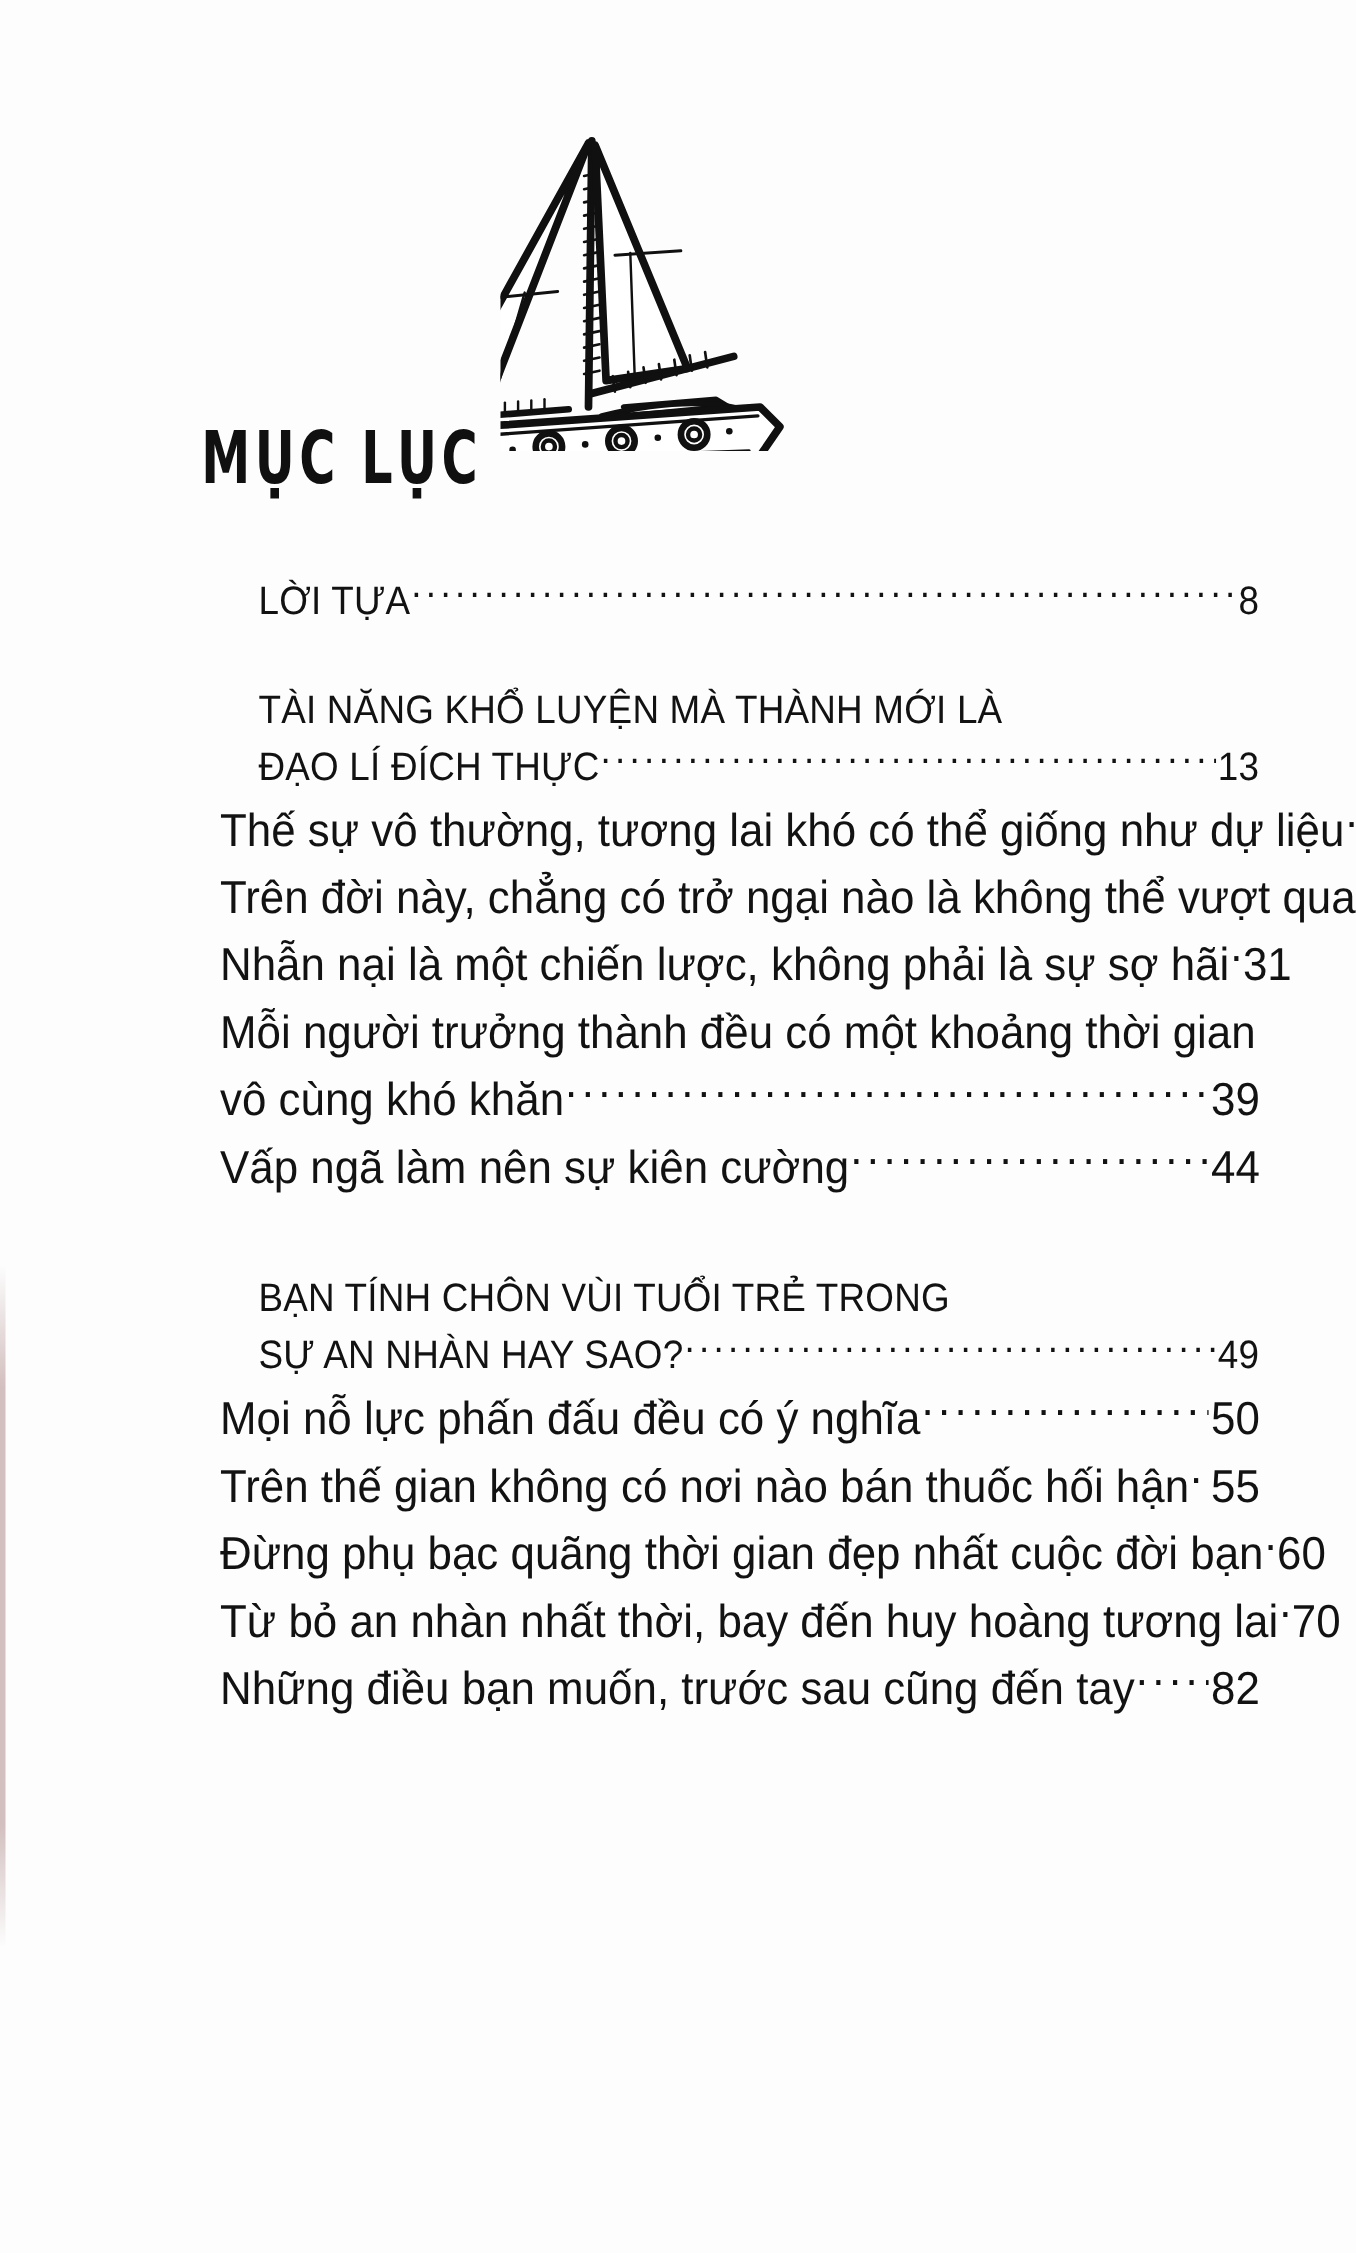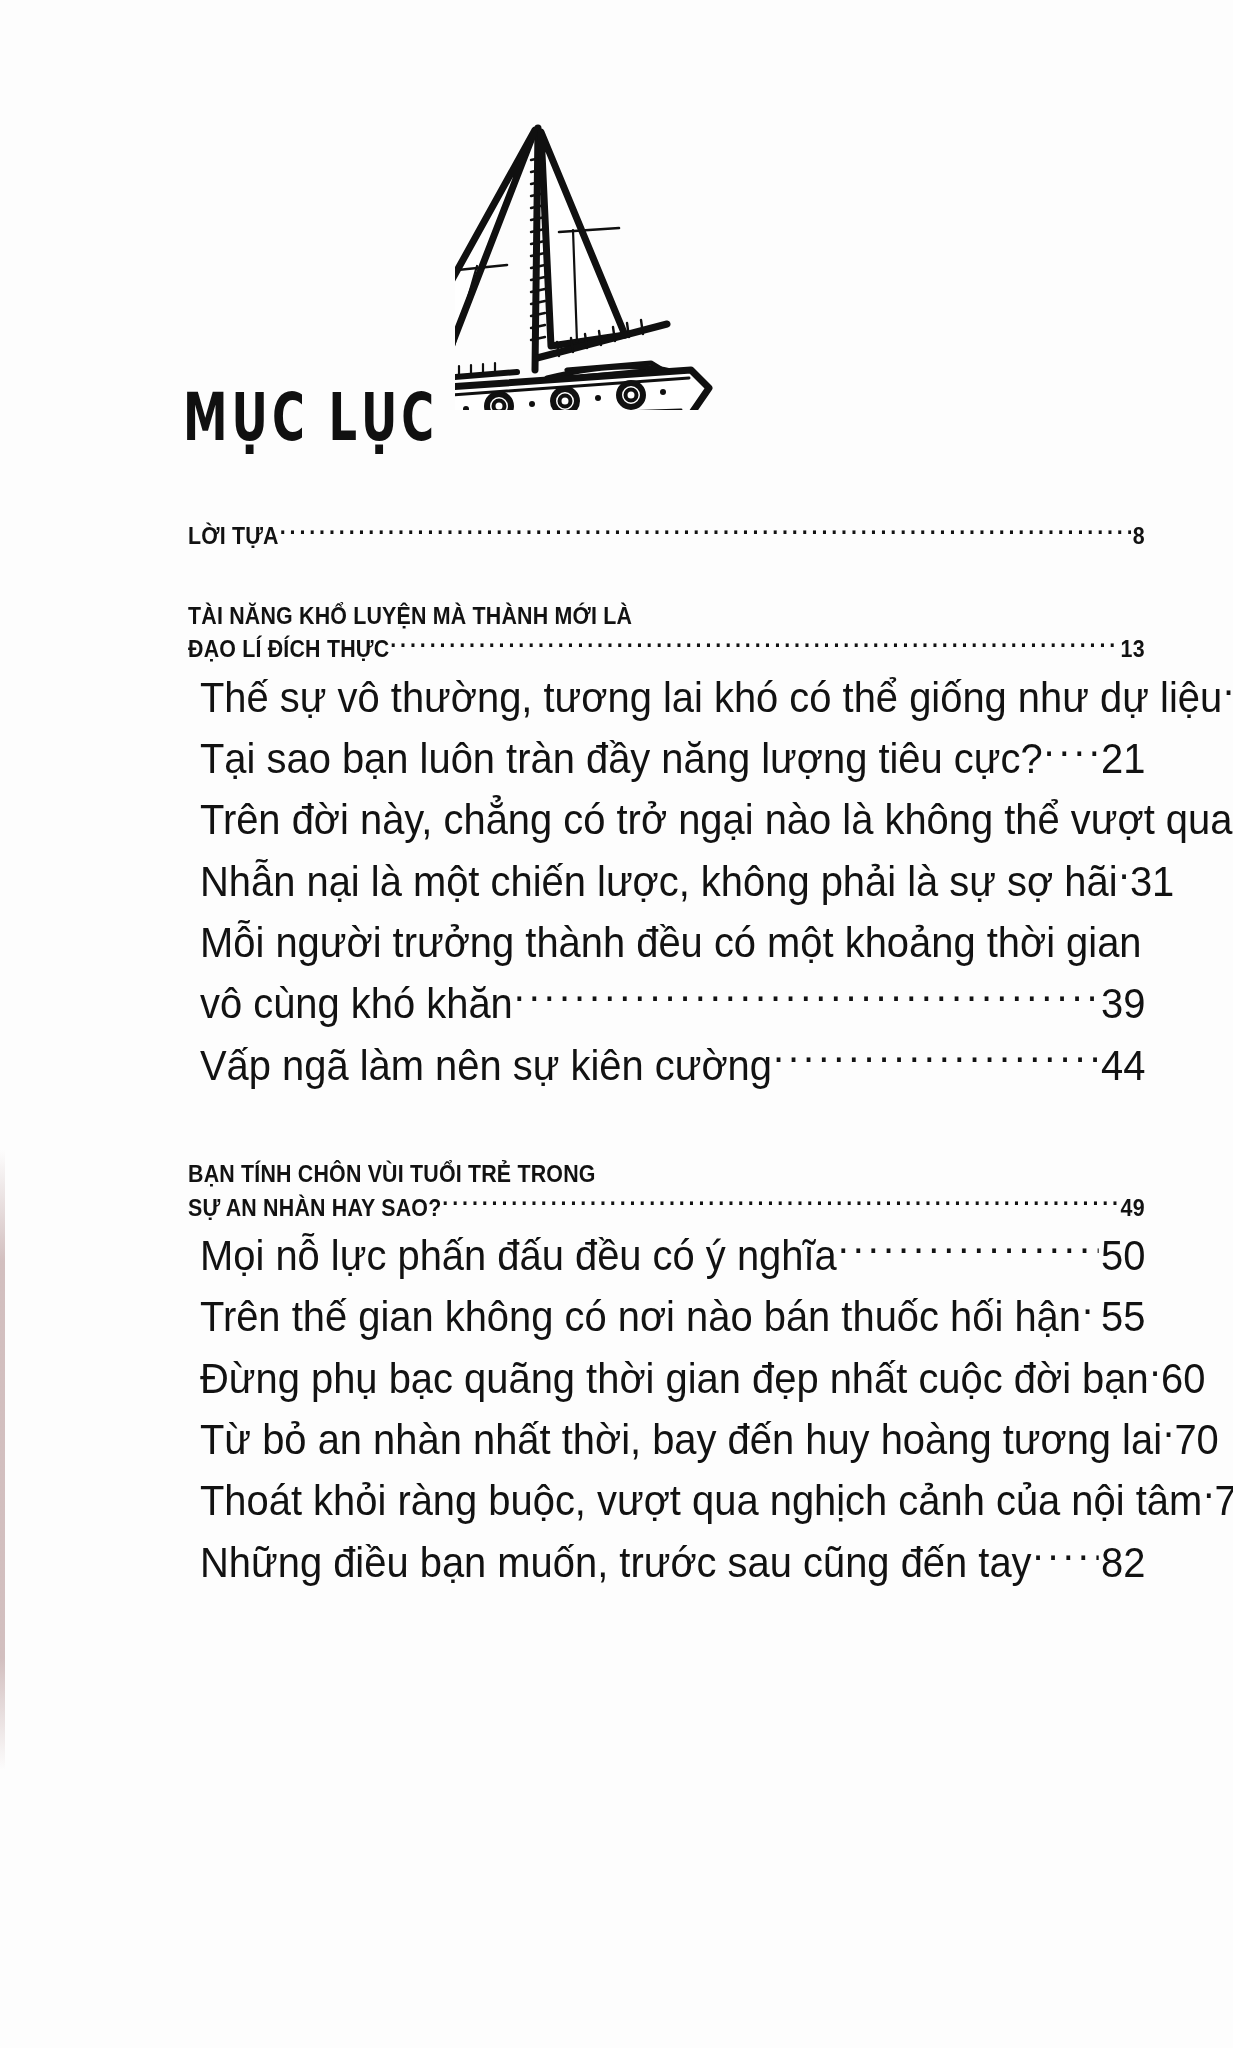--- a/index.html
+++ b/index.html
@@ -73,23 +73,24 @@
   .entry {
     position: relative;
     margin: 0;
     padding: 0 88px 0 188px;
     color: #121212;
   }
 
   
   .entry.level-0 {
     font-family: "Liberation Sans", sans-serif;
-    font-size: 23px;
-    font-weight: 700;
+    font-size: 36px;
+    font-weight: 400;
     letter-spacing: .2px;
+    margin-left: 47px;
   }
   .entry.level-0 .row {
     transform: scaleX(0.93);
     transform-origin: left center;
     width: 107.5%;
   }
 
   
   .entry.level-1 {
     padding-left: 200px;
@@ -273,27 +274,20 @@
   </div>
 
   <div class="entry level-1">
     <div class="row">
       <span class="label">Thế sự vô thường, tương lai khó có thể giống như dự liệu</span>
       <span class="leader tight"></span>
       <span class="pageno">14</span>
     </div>
   </div>
 
-  <div class="entry level-1">
-    <div class="row">
-      <span class="label">Tại sao bạn luôn tràn đầy năng lượng tiêu cực?</span>
-      <span class="leader"></span>
-      <span class="pageno">21</span>
-    </div>
-  </div>
 
   <div class="entry level-1">
     <div class="row">
       <span class="label">Trên đời này, chẳng có trở ngại nào là không thể vượt qua</span>
       <span class="leader tight"></span>
       <span class="pageno">26</span>
     </div>
   </div>
 
   <div class="entry level-1">
@@ -362,27 +356,20 @@
 
 
   <div class="entry level-1">
     <div class="row">
       <span class="label">Từ bỏ an nhàn nhất thời, bay đến huy hoàng tương lai</span>
       <span class="leader"></span>
       <span class="pageno">70</span>
     </div>
   </div>
 
-  <div class="entry level-1">
-    <div class="row">
-      <span class="label">Thoát khỏi ràng buộc, vượt qua nghịch cảnh của nội tâm</span>
-      <span class="leader"></span>
-      <span class="pageno">76</span>
-    </div>
-  </div>
 
   <div class="entry level-1">
     <div class="row">
       <span class="label">Những điều bạn muốn, trước sau cũng đến tay </span>
       <span class="leader"></span>
       <span class="pageno">82</span>
     </div>
   </div>
 
 

